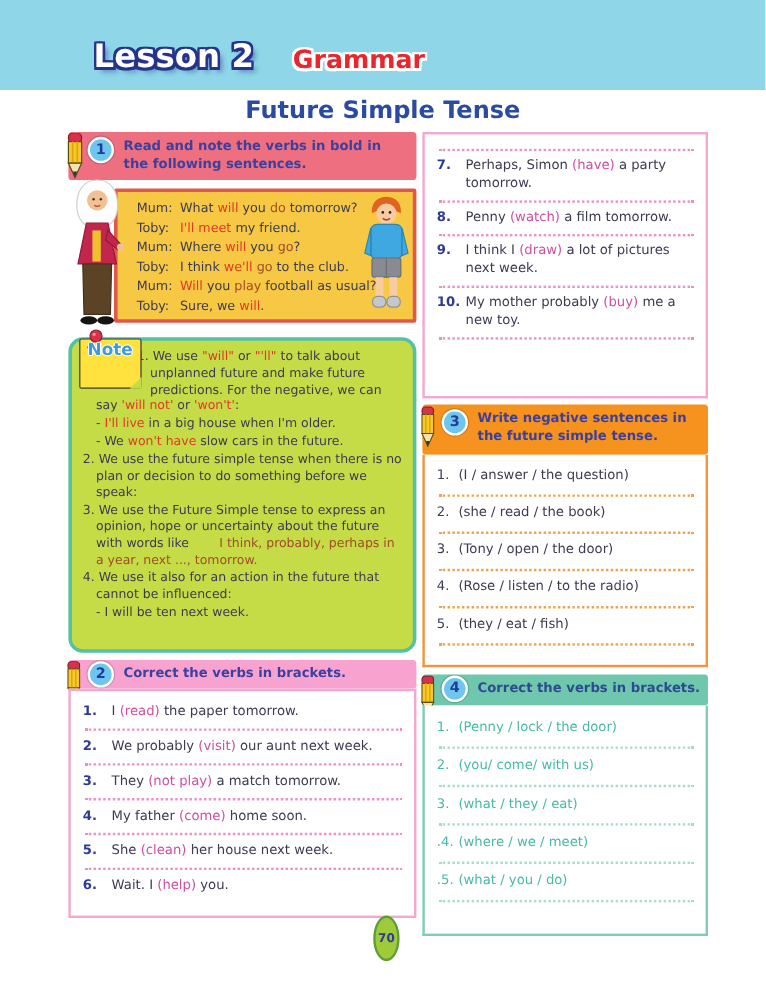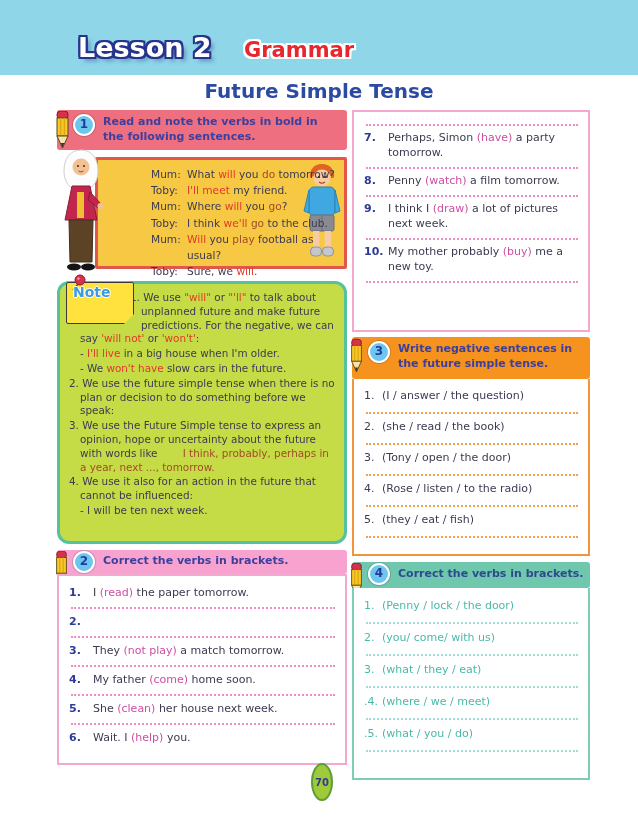--- a/index.html
+++ b/index.html
@@ -28,29 +28,29 @@
     background:#6EC6EF; border:2px solid #fff; color:#1F3D99; font-size:12px; font-weight:bold;
     display:flex; align-items:center; justify-content:center; box-shadow:0 0 0 1px rgba(0,0,0,.15); }
   .sec-header.s2 .badge, .sec-header.s4 .badge { top:1px; }
 
   
   .dialogue-wrap { position:absolute; left:57px; top:148px; width:290px; height:128px; }
   .mum { position:absolute; left:0; top:0; z-index:2; }
   .dialogue-box { position:absolute; left:38px; top:9px; width:252px; height:112px;
     background:#F7C843; border:3px solid #E2574C; border-radius:2px; padding:6px 4px 4px 16px; }
   .boy { position:absolute; right:1px; bottom:3px; z-index:0; }
-  .d-lines { position:relative; z-index:1;margin-left:37px; }
+  .d-lines { position:relative; z-index:1; }
   .d-line { display:flex; font-size:10.6px; line-height:16.2px; color:#3B3B52; }
   .d-speaker { width:36px; flex:0 0 36px; }
 
   
   .note-box { position:absolute; left:57px; top:281px; width:290px; height:263px;
     background:#C6DC46; border:3px solid #55C1A1; border-radius:12px; padding:7px 8px 4px 9px;
     font-size:10.4px; line-height:13.8px; color:#3B3B52; }
-  .sticky { float:left; width:68px; height:42px; margin:-9px 7px 2px -3px; position:relative;
+  .sticky { float:left; width:52px; height:42px; margin:-9px 7px 2px -3px; position:relative;
     background:#FFE23E; border:1.5px solid #3a3a3a; border-radius:2px; z-index:3; }
   .sticky-label { position:absolute; left:6px; top:3px; font-size:14px; font-weight:bold; color:#3B9AE0;
     text-shadow:-1px 0 #fff, 0 1px #fff, 1px 0 #fff, 0 -1px #fff; }
   .sticky-fold { position:absolute; right:-1px; bottom:-1px; width:0; height:0;
     border-left:10px solid transparent; border-bottom:10px solid #C6DC46; }
   .pin { position:absolute; left:2px; top:-10px; }
   .note-p.rule { padding-left:11px; text-indent:-11px; margin-bottom:1px; }
   .note-p.ex { padding-left:11px; margin-bottom:1px; }
 
   
@@ -194,20 +194,21 @@
     <span class="sec-heading">Correct the verbs in brackets.</span>
   </div>
   <div class="ex-box left2" id="ex2-left">
       <div class="ex-item">
         <span class="ex-num">1.</span>
         <span class="ex-text"><span>I </span><span style="color: rgb(204, 79, 162);">(read)</span><span> the paper tomorrow.</span></span>
       </div>
       <div class="dot-line"></div>
       <div class="ex-item">
         <span class="ex-num">2.</span>
+        <span class="ex-text"><span>We probably </span><span style="color: rgb(204, 79, 162);">(visit)</span><span> our aunt next week.</span></span>
       </div>
       <div class="dot-line"></div>
       <div class="ex-item">
         <span class="ex-num">3.</span>
         <span class="ex-text"><span>They </span><span style="color: rgb(204, 79, 162);">(not play)</span><span> a match tomorrow.</span></span>
       </div>
       <div class="dot-line"></div>
       <div class="ex-item">
         <span class="ex-num">4.</span>
         <span class="ex-text"><span>My father </span><span style="color: rgb(204, 79, 162);">(come)</span><span> home soon.</span></span>

